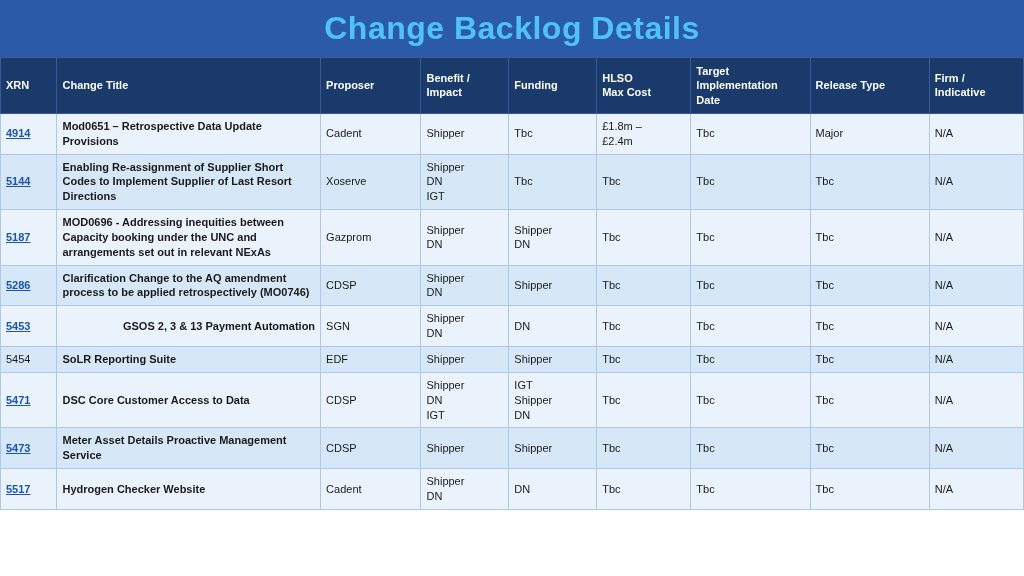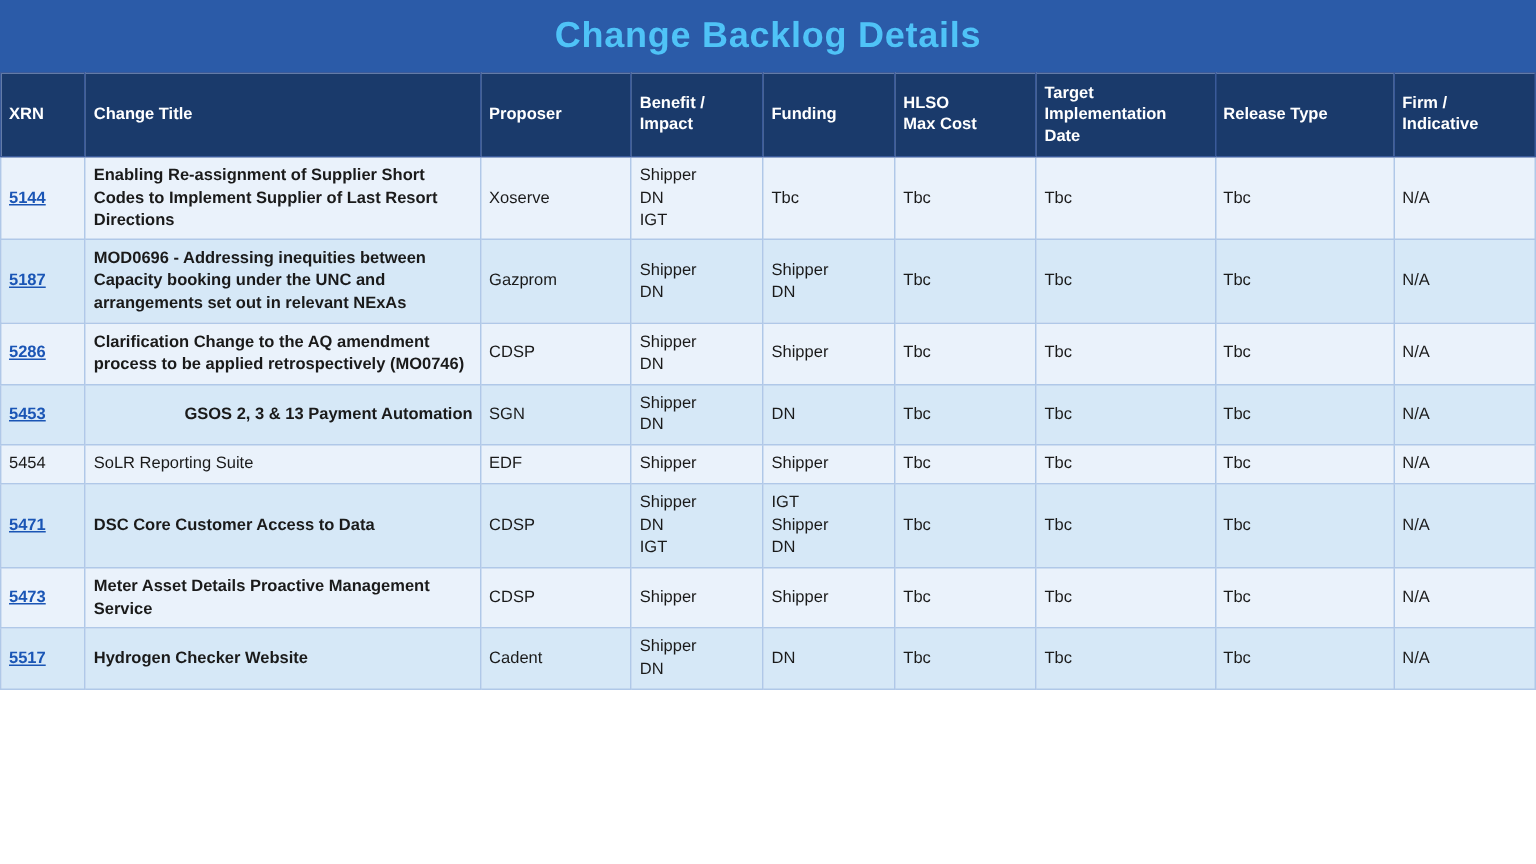--- a/index.html
+++ b/index.html
@@ -14,21 +14,21 @@
       width: 1024px;
       background: #fff;
     }
     .header-bar {
       background: #2B5BA8;
       padding: 10px 0;
       text-align: center;
     }
     .header-bar h1 {
       color: #4FC3F7;
-      font-size: 24px;
+      font-size: 32px;
       font-weight: bold;
       letter-spacing: 0.5px;
     }
     .table-container {
       width: 100%;
       overflow: hidden;
     }
     table {
       width: 100%;
       border-collapse: collapse;
@@ -93,20 +93,32 @@
           <th class="col-benefit">Benefit /<br>Impact</th>
           <th class="col-funding">Funding</th>
           <th class="col-hlso">HLSO<br>Max Cost</th>
           <th class="col-target">Target<br>Implementation<br>Date</th>
           <th class="col-release">Release Type</th>
           <th class="col-firm">Firm /<br>Indicative</th>
         </tr>
       </thead>
       <tbody id="table-body">
           <tr>
+            <td class="col-xrn"><span class="xrn-link">4914</span></td>
+            <td class="col-title" style="font-weight: bold;">Mod0651 – Retrospective Data Update Provisions</td>
+            <td class="col-proposer">Cadent</td>
+            <td class="col-benefit multiline" style="white-space: pre-line;">Shipper</td>
+            <td class="col-funding multiline" style="white-space: pre-line;">Tbc</td>
+            <td class="col-hlso multiline" style="white-space: pre-line;">£1.8m –
+£2.4m</td>
+            <td class="col-target">Tbc</td>
+            <td class="col-release">Major</td>
+            <td class="col-firm">N/A</td>
+          </tr>
+          <tr>
             <td class="col-xrn"><span class="xrn-link">5144</span></td>
             <td class="col-title" style="font-weight: bold;">Enabling Re-assignment of Supplier Short Codes to Implement Supplier of Last Resort Directions</td>
             <td class="col-proposer">Xoserve</td>
             <td class="col-benefit multiline" style="white-space: pre-line;">Shipper
 DN
 IGT</td>
             <td class="col-funding multiline" style="white-space: pre-line;">Tbc</td>
             <td class="col-hlso multiline" style="white-space: pre-line;">Tbc</td>
             <td class="col-target">Tbc</td>
             <td class="col-release">Tbc</td>
@@ -144,21 +156,21 @@
             <td class="col-benefit multiline" style="white-space: pre-line;">Shipper
 DN</td>
             <td class="col-funding multiline" style="white-space: pre-line;">DN</td>
             <td class="col-hlso multiline" style="white-space: pre-line;">Tbc</td>
             <td class="col-target">Tbc</td>
             <td class="col-release">Tbc</td>
             <td class="col-firm">N/A</td>
           </tr>
           <tr>
             <td class="col-xrn">5454</td>
-            <td class="col-title" style="font-weight: normal;">SoLR Reporting Suite</td>
+            <td class="col-title" style="font-weight: bold;">SoLR Reporting Suite</td>
             <td class="col-proposer">EDF</td>
             <td class="col-benefit multiline" style="white-space: pre-line;">Shipper</td>
             <td class="col-funding multiline" style="white-space: pre-line;">Shipper</td>
             <td class="col-hlso multiline" style="white-space: pre-line;">Tbc</td>
             <td class="col-target">Tbc</td>
             <td class="col-release">Tbc</td>
             <td class="col-firm">N/A</td>
           </tr>
           <tr>
             <td class="col-xrn"><span class="xrn-link">5471</span></td>

